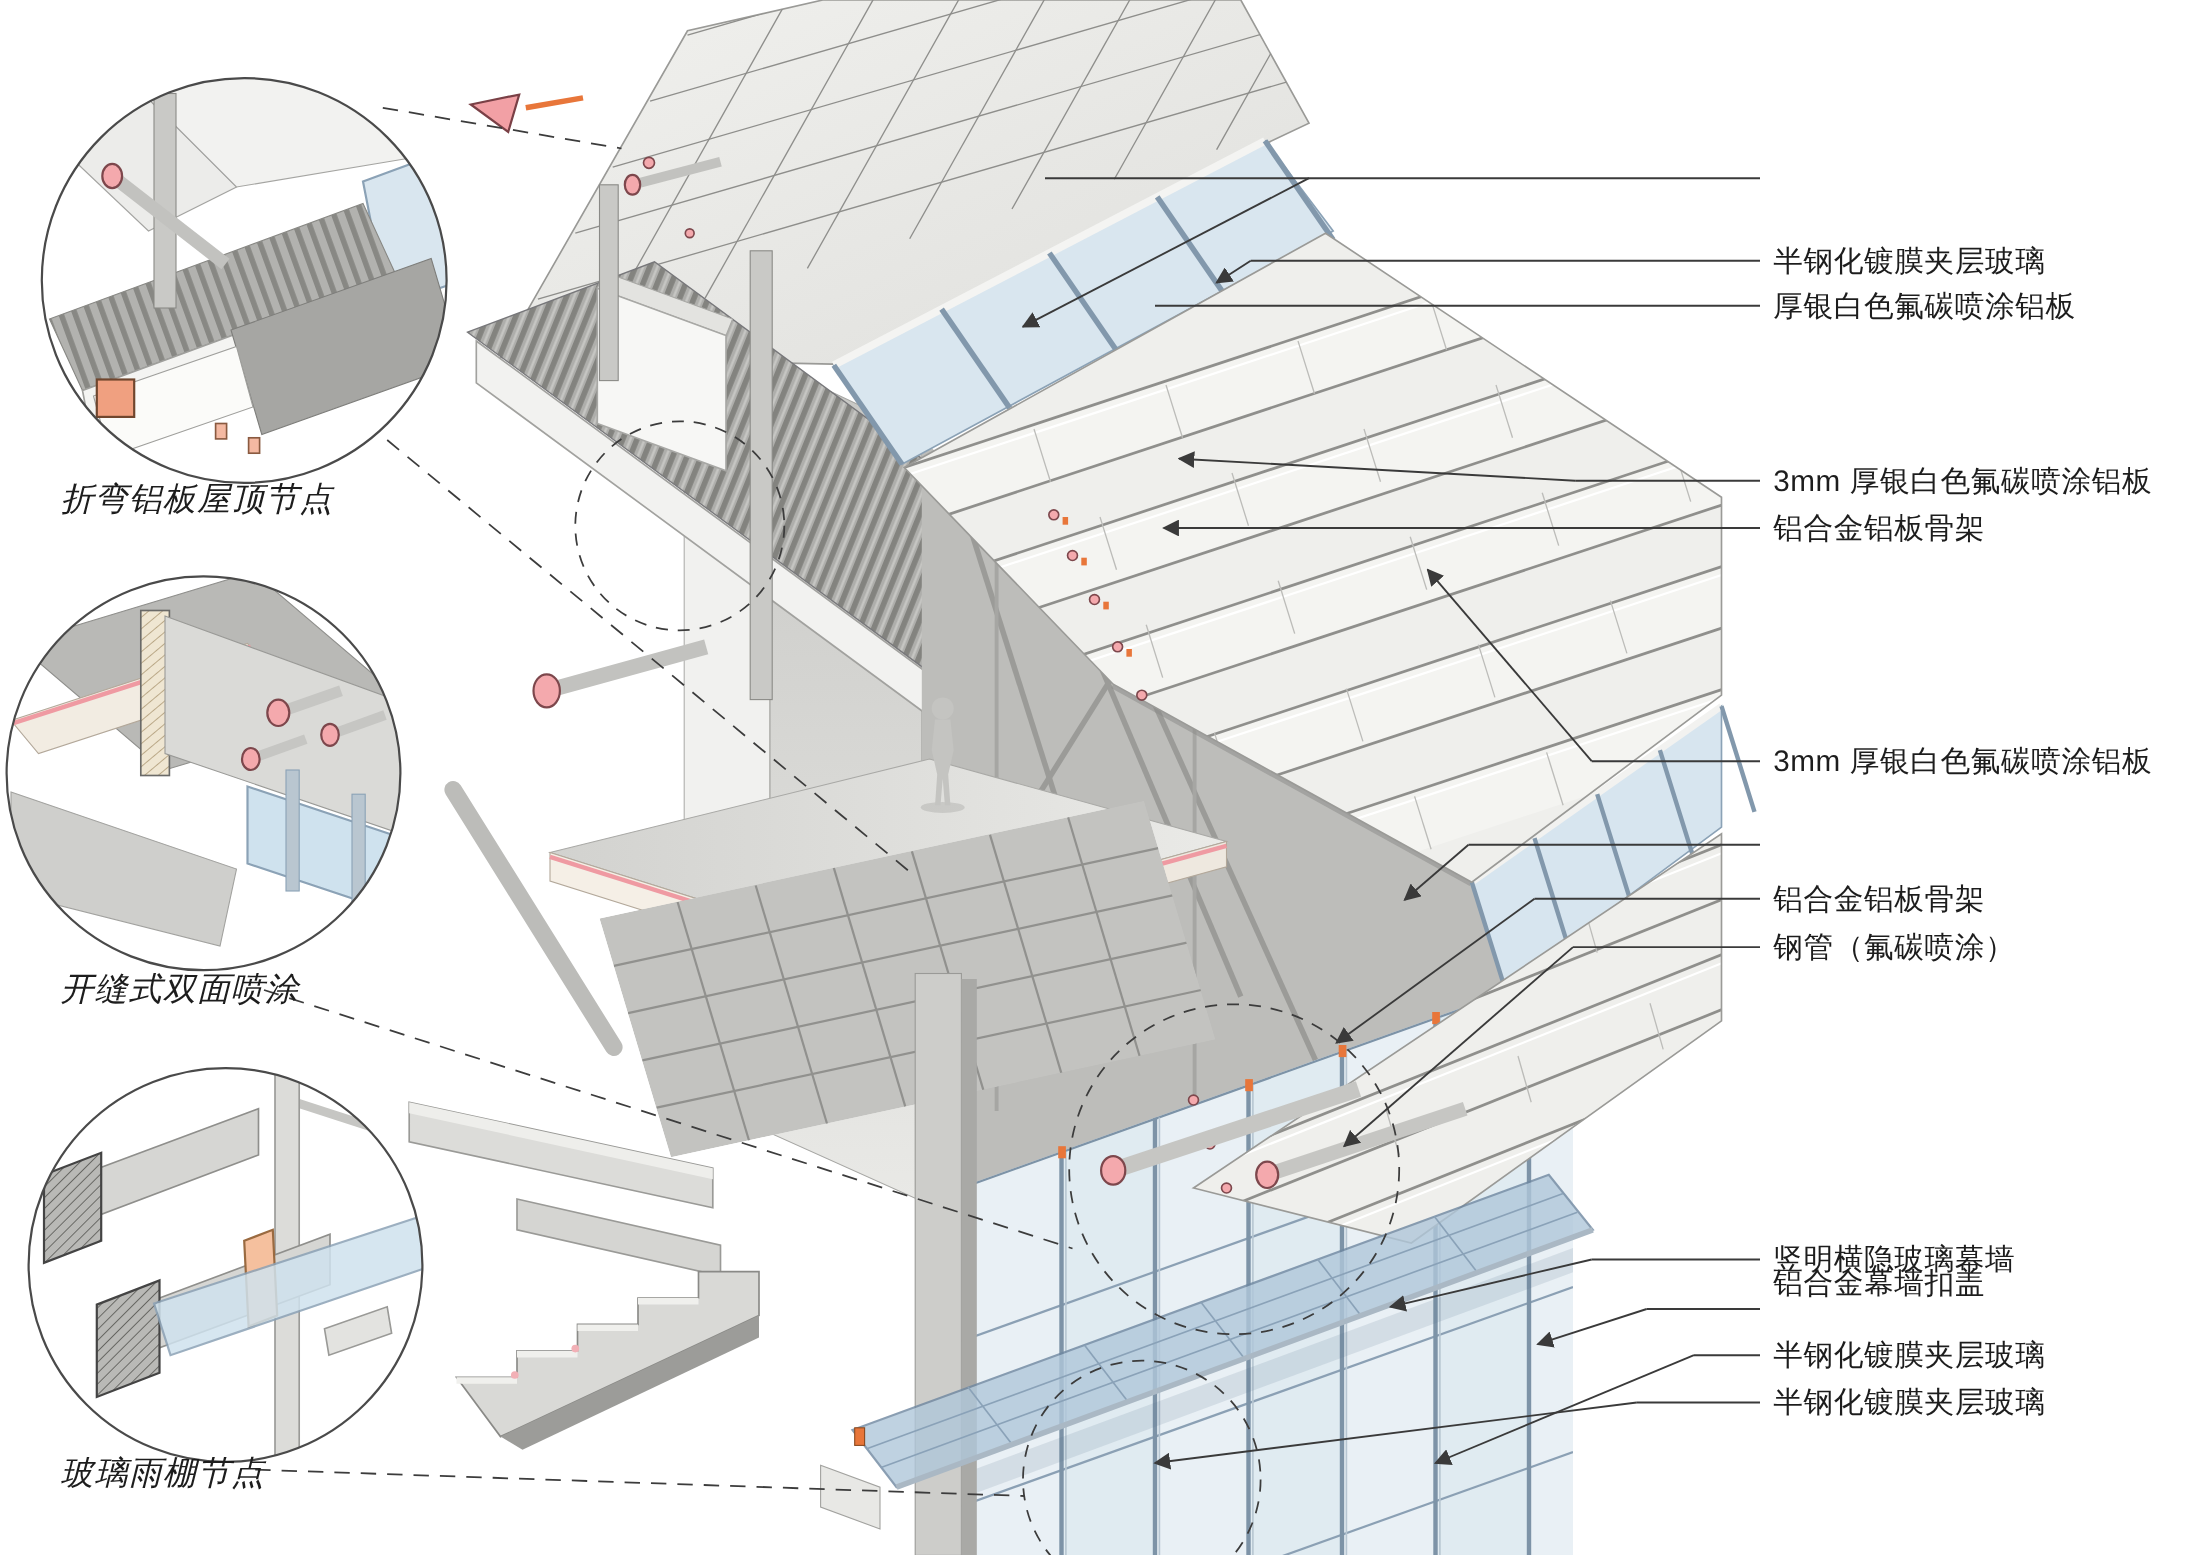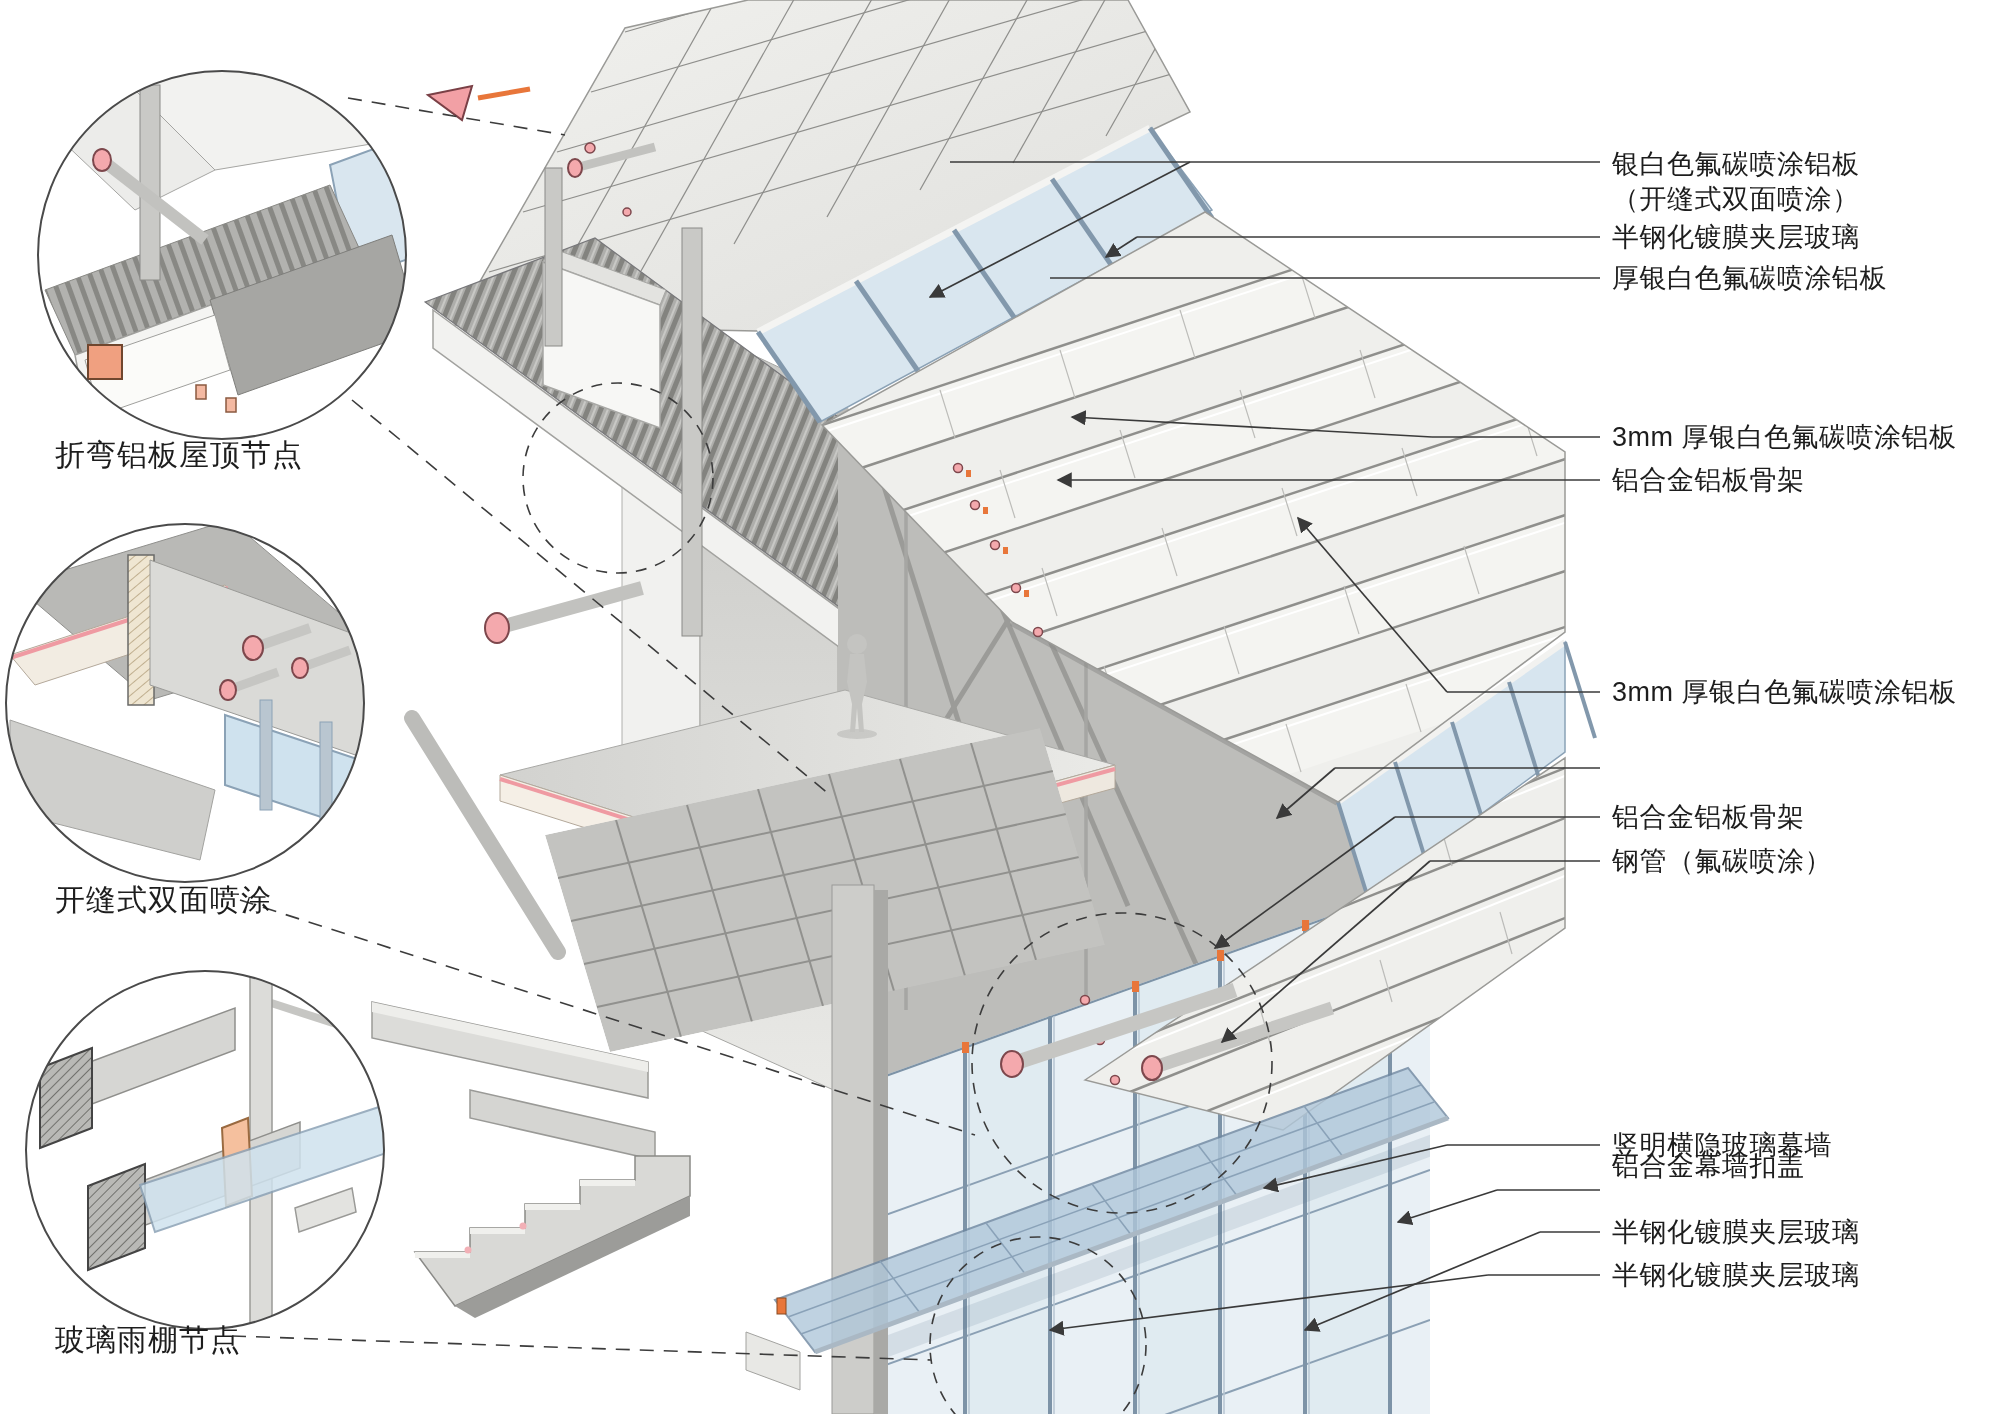--- a/index.html
+++ b/index.html
@@ -2,21 +2,21 @@
 <html lang="zh"><head>
 <meta charset="utf-8">
 <style>
   html,body{margin:0;padding:0;background:#ffffff;}
   #stage{position:relative;width:2000px;height:1414px;background:#ffffff;overflow:hidden;
          font-family:"Liberation Sans","DejaVu Sans",sans-serif;}
   #drawing{position:absolute;left:0;top:0;}
   .ann{position:absolute;left:1612px;color:#1d1d1d;font-size:27px;line-height:35px;
        letter-spacing:0.5px;white-space:nowrap;}
   .callout-label{position:absolute;left:55px;color:#1d1d1d;font-size:30px;line-height:38px;
-       letter-spacing:1px;white-space:nowrap;}
+       letter-spacing:1px;white-space:nowrap;font-style:italic;}
 </style>
 </head>
 <body>
 
 <div id="stage">
 
 <svg id="drawing" width="2000" height="1414" viewBox="0 0 2000 1414" xmlns="http://www.w3.org/2000/svg">
   <defs>
     <marker id="arr" viewBox="0 0 10 10" refX="9" refY="5" markerWidth="9" markerHeight="9" orient="auto">
       <path d="M0,0 L10,5 L0,10 z" fill="#3a3a3a"></path>
@@ -489,24 +489,20 @@
       <polygon points="295,1208 352,1188 356,1212 299,1232" fill="#e3e3e0" stroke="#9a9a97" stroke-width="1.5"></polygon>
     </g>
     <circle cx="205" cy="1150" r="179" fill="none" stroke="#4a4a4a" stroke-width="2"></circle>
   </g>
 </svg>
 
   <div class="callout-label" style="top:436px">折弯铝板屋顶节点</div>
   <div class="callout-label" style="top:881px">开缝式双面喷涂</div>
   <div class="callout-label" style="top:1321px">玻璃雨棚节点</div>
 
-  <div class="ann" style="top:147px">
-    <div>银白色氟碳喷涂铝板</div>
-    <div>（开缝式双面喷涂）</div>
-  </div>
   <div class="ann" style="top:220px">
     <div>半钢化镀膜夹层玻璃</div>
   </div>
   <div class="ann" style="top:261px">
     <div>厚银白色氟碳喷涂铝板</div>
   </div>
   <div class="ann" style="top:420px">
     <div>3mm 厚银白色氟碳喷涂铝板</div>
   </div>
   <div class="ann" style="top:463px">

